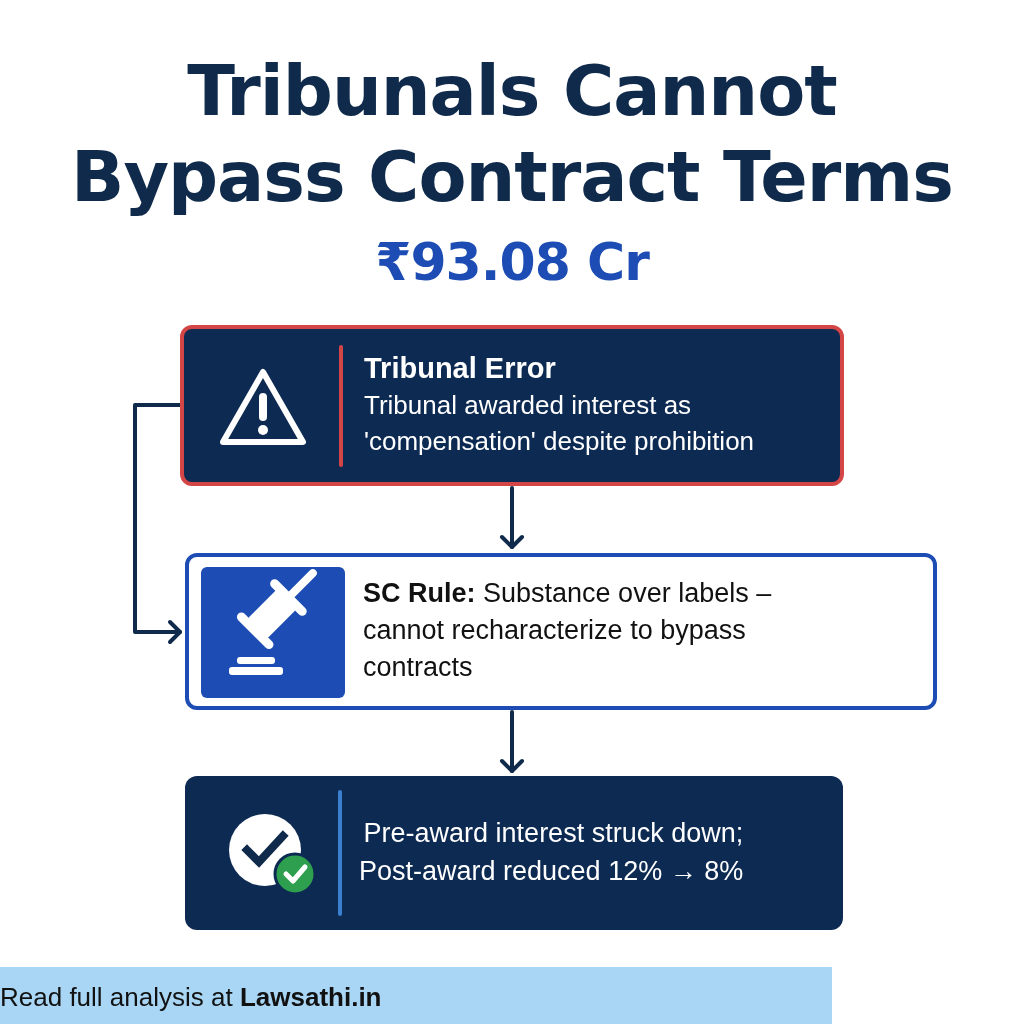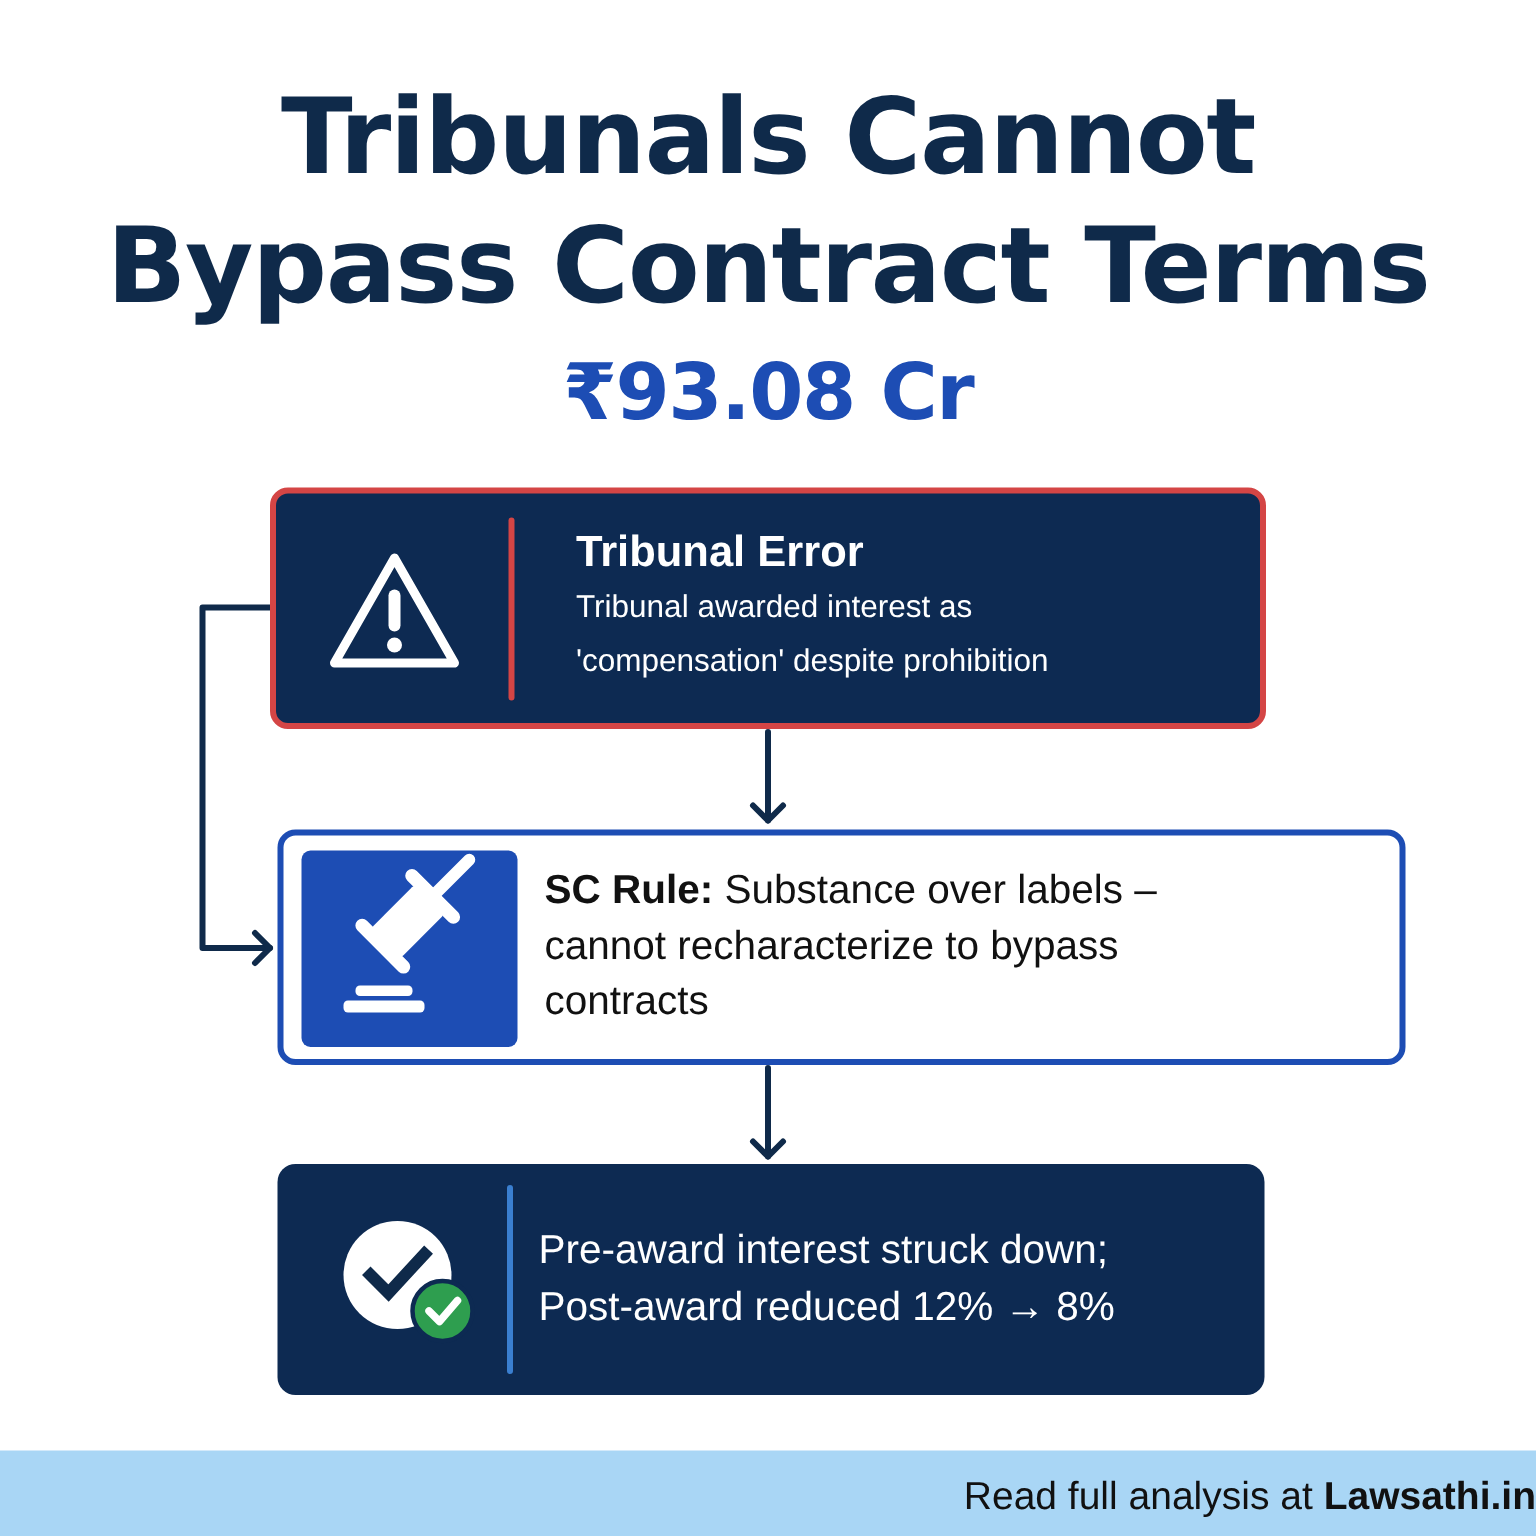--- a/index.html
+++ b/index.html
@@ -25,46 +25,47 @@
     left: 180px; top: 325px; width: 664px; height: 161px;
     background: #0d2a52; border: 4px solid #d44545;
   }
   .box-rule {
     left: 185px; top: 553px; width: 752px; height: 157px;
     background: #ffffff; border: 4px solid #1d4db4;
   }
   .box-result {
     left: 185px; top: 776px; width: 658px; height: 154px;
     background: #0d2a52;
+    text-align: right;
   }
   .vdivider { position: absolute; width: 4px; border-radius: 2px; }
   .box-error .vdivider { left: 155px; top: 16px; height: 122px; background: #d44545; }
   .box-result .vdivider { left: 153px; top: 14px; height: 126px; background: #3a7fd0; }
   .icon-wrap { position: absolute; }
   .box-error .icon-wrap { left: 34px; top: 38px; width: 90px; height: 82px; }
   .box-rule .icon-tile {
     position: absolute; left: 12px; top: 10px; width: 144px; height: 131px;
     background: #1d4db4; border-radius: 6px;
   }
   .box-result .icon-wrap { left: 42px; top: 36px; width: 92px; height: 86px; }
   .text-block { position: absolute; }
-  .box-error .text-block { left: 180px; top: 20px; color: #ffffff; margin-left: 20px; }
+  .box-error .text-block { left: 180px; top: 20px; color: #ffffff; }
   .err-title { font-weight: bold; font-size: 29px; line-height: 38px; }
-  .err-body { font-size: 21px; line-height: 36px; }
+  .err-body { font-size: 26px; line-height: 36px; }
   .box-rule .text-block {
     left: 174px; top: 18px; width: 470px; color: #111111;
     font-size: 27px; line-height: 37px;
   }
   .box-rule .text-block b { font-weight: bold; }
   .box-result .text-block {
     left: 174px; top: 38px; color: #ffffff; font-size: 27px; line-height: 38px;
   }
   .footer {
-    position: absolute; left: 0; top: 967px; width: 1024px; height: 57px;
-    background: #a9d6f5; text-align: right;
+    position: absolute; left: 0; top: 967px; width: 832px; height: 57px;
+    background: #a9d6f5; text-align: left;
     font-size: 26px; line-height: 60px; color: #111111;
   }
   .footer b { font-weight: bold; }
   svg.connectors { position: absolute; left: 0; top: 0; pointer-events: none; }
 </style>
 </head>
 <body>
 
 <div class="title">
   <div>Tribunals Cannot</div>

